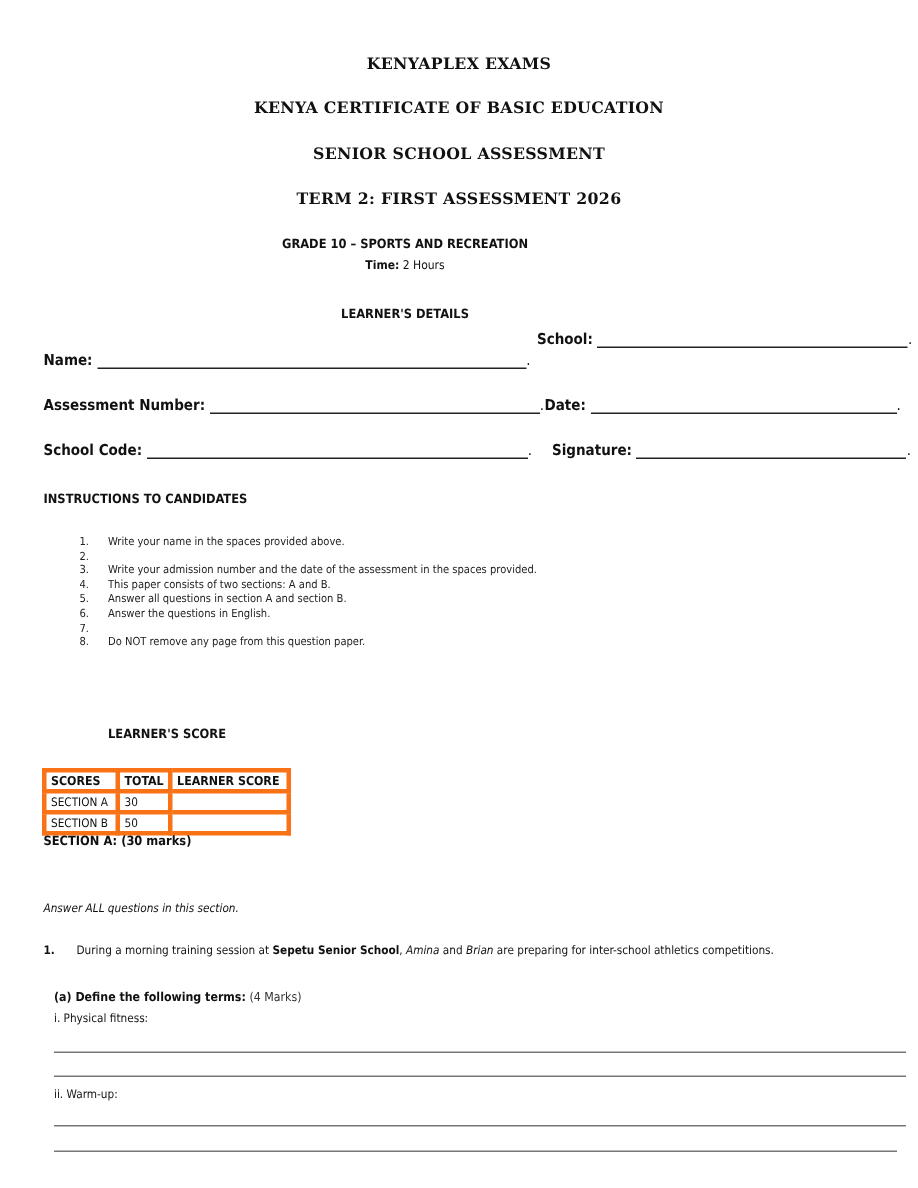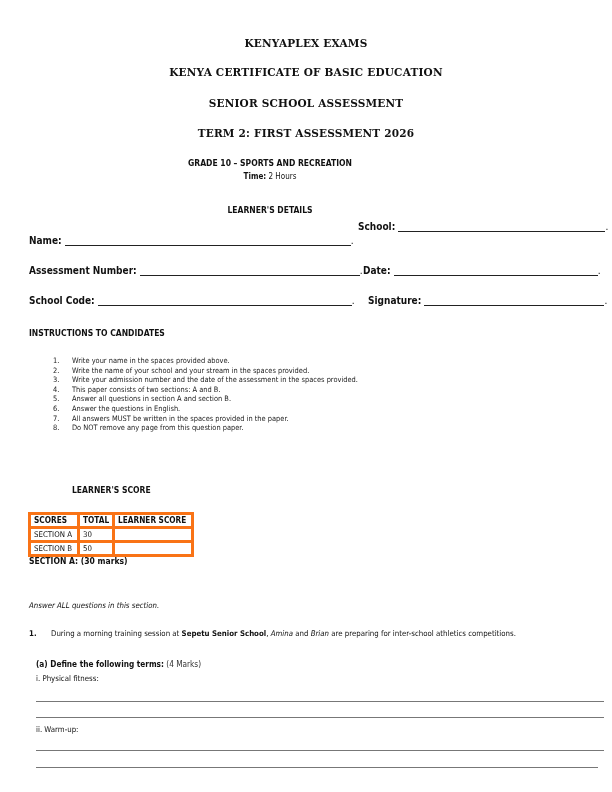--- a/index.html
+++ b/index.html
@@ -82,41 +82,39 @@
 </div>
 
 <div class="abs label-bold" style="left:29px; top:328px; font-size:8.5px;">INSTRUCTIONS TO CANDIDATES</div>
 <ol class="instructions">
   <li>
       <span class="num">1.</span>
       <span>Write your name in the spaces provided above.</span>
     </li>
   <li>
       <span class="num">2.</span>
-      <span>Write the name of your school and your stream in the spaces provided.</span>
     </li>
   <li>
       <span class="num">3.</span>
       <span>Write your admission number and the date of the assessment in the spaces provided.</span>
     </li>
   <li>
       <span class="num">4.</span>
       <span>This paper consists of two sections: A and B.</span>
     </li>
   <li>
       <span class="num">5.</span>
       <span>Answer all questions in section A and section B.</span>
     </li>
   <li>
       <span class="num">6.</span>
       <span>Answer the questions in English.</span>
     </li>
   <li>
       <span class="num">7.</span>
-      <span>All answers MUST be written in the spaces provided in the paper.</span>
     </li>
   <li>
       <span class="num">8.</span>
       <span>Do NOT remove any page from this question paper.</span>
     </li>
 </ol>
 
 <div class="abs label-bold" style="left:72px; top:485px; font-size:8.5px;">LEARNER'S SCORE</div>
 <table class="score">
   <thead>

